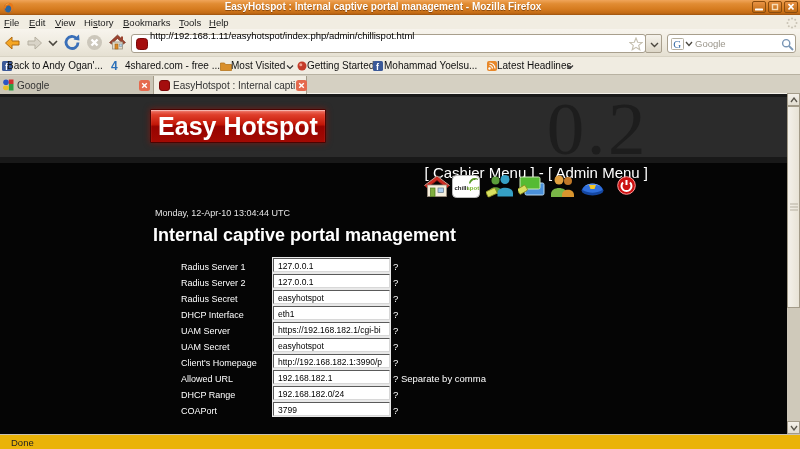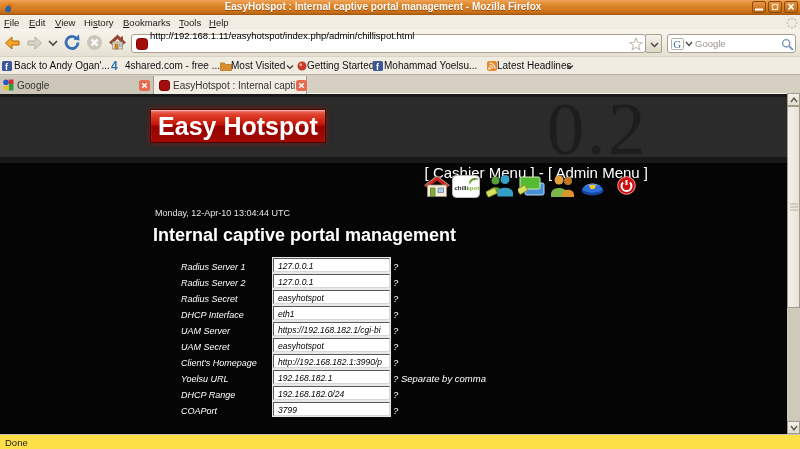--- a/index.html
+++ b/index.html
@@ -49,35 +49,35 @@
     background:linear-gradient(180deg,#ef7b6d 0%,#df3f2b 15%,#c31708 45%,#970300 52%,#a30a03 100%);
     border:1px solid #4a0402; box-shadow:0 0 6px rgba(150,20,10,.7), inset 0 1px 1px rgba(255,255,255,.5);
     color:#fff; font-weight:bold; font-size:25px; text-align:center; line-height:32px; }
   #ver { position:absolute; left:500px; top:-8px; width:148px; color:#1d1d1d; font-family:"Liberation Serif",serif;
     font-size:75px; letter-spacing:2.5px; text-align:right; }
   #menus-line { position:absolute; left:0; top:70px; width:648px; text-align:right; color:#fff; font-size:15px; }
   #icons { position:absolute; left:0; top:80px; width:800px; height:26px; }
   #icons svg { position:absolute; }
   #timestamp { position:absolute; left:155px; top:114px; color:#e6e6e6; font-size:9px; }
   #h1 { position:absolute; left:153px; top:131px; color:#fff; font-size:18px; font-weight:bold; }
-  .frow { position:absolute; left:0; width:716px; height:16px;font-style:italic; }
+  .frow { position:absolute; left:0; width:716px; height:16px; }
   .flabel { position:absolute; left:181px; top:4px; color:#fff; font-size:9px; }
   .finput { position:absolute; left:273px; top:0; width:117px; height:14px; background:#fff;
     border-top:1px solid #5a5a5a; border-left:1px solid #5a5a5a; border-right:1px solid #d8d8d8; border-bottom:1px solid #d8d8d8;
     outline:1px solid #e8e8e8; font-size:8.5px; color:#000; padding:2px 16px 0 4px; white-space:nowrap; overflow:hidden; }
   .fq { position:absolute; left:393px; top:3px; color:#fff; font-size:9.5px; }
 
   
   #scrollbar { left:787px; top:93px; width:13px; height:341px; background:#cfc9ba; }
   .sbtn { position:absolute; left:0; width:13px; height:13px; background:linear-gradient(180deg,#f4f1ea,#e2ddd0); border:1px solid #a39b89; }
   #sb-thumb { position:absolute; left:0; top:13px; width:13px; height:202px; background:linear-gradient(90deg,#f4f1ea,#e8e3d6); border:1px solid #a39b89; }
 
   
-  #statusbar { left:0; top:434px; width:800px; height:15px; background:#fde047; border-top:1px solid #c9c3b3;
-    font-size:9.5px; color:#222; padding:2px 0 0 5px; }
+  #statusbar { left:0; top:434px; width:800px; height:15px; background:#eab308; border-top:1px solid #c9c3b3;
+    font-size:9.5px; color:#222; padding:2px 0 0 11px; }
   u { text-decoration:underline; }
 </style>
 </head>
 <body>
   <div id="titlebar" class="abs"></div>
 
   <svg class="abs" style="left:3px;top:2px;" width="11" height="11" viewBox="0 0 11 11">
     <circle cx="5.5" cy="6" r="4.6" fill="#2a65a0"></circle>
     <path d="M0.9 6.5 C0.6 3.2 3 0.7 5.8 0.7 C8.6 0.7 10.4 2.8 10.4 5.2 C10.4 8.2 8.4 10.2 6.2 10.6 C8 9.2 8.6 7.2 8 5.4 C7.4 3.8 5.8 3.2 4.4 3.8 C3.2 4.3 2.7 5.6 3 6.8 L1.8 6 C1.5 7.8 2.6 9.6 4.4 10.4 C2.6 10 1.2 8.4 0.9 6.5 Z" fill="#e77817"></path>
     <path d="M2.2 3.4 C3 2 4.6 1.2 6 1.3 L5 2.6 C4 2.6 3 3 2.2 3.4 Z" fill="#f2a24a"></path>
@@ -180,21 +180,21 @@
   <svg class="abs" style="left:781px;top:38px;" width="13" height="13" viewBox="0 0 13 13">
     <circle cx="5.2" cy="5.2" r="3.6" fill="none" stroke="#7a96b5" stroke-width="1.4"></circle>
     <path d="M8 8 L12 12" stroke="#7a96b5" stroke-width="1.8"></path>
   </svg>
 
   <div id="bookmarks" class="abs">
     <svg style="position:absolute;left:2px;top:4px;" width="10" height="10" viewBox="0 0 10 10">
       <rect width="10" height="10" rx="1.5" fill="#3b5998"></rect>
       <text x="3" y="9" font-size="9" font-weight="bold" fill="#fff" font-family="Liberation Sans">f</text>
     </svg>
-    <span style="left:14px;text-align:center;">Back to Andy Ogan'...</span>
+    <span style="left:7px;text-align:center;">Back to Andy Ogan'...</span>
     <svg style="position:absolute;left:111px;top:3px;" width="11" height="11" viewBox="0 0 11 11">
       <text x="0" y="10" font-size="12" font-weight="bold" fill="#2a6fb8" font-family="Liberation Sans">4</text>
     </svg>
     <span style="left:125px;">4shared.com - free ...</span>
     <svg style="position:absolute;left:220px;top:4px;" width="12" height="10" viewBox="0 0 12 10">
       <path d="M0.5 2 L0.5 9.5 L11.5 9.5 L11.5 3.5 L5.5 3.5 L4.5 2 Z" fill="#d98f2b" stroke="#b5751d" stroke-width=".8"></path>
     </svg>
     <span style="left:231px;">Most Visited</span>
     <svg style="position:absolute;left:286px;top:8px;" width="8" height="5" viewBox="0 0 8 5">
       <path d="M1 0.5 L4 3.5 L7 0.5" fill="none" stroke="#333" stroke-width="1.2"></path>
@@ -341,21 +341,21 @@
       <span class="flabel">UAM Secret</span>
       <span class="finput">easyhotspot</span>
       <span class="fq">?</span>
     </div>
     <div class="frow" style="top:260px;">
       <span class="flabel">Client's Homepage</span>
       <span class="finput">http://192.168.182.1:3990/p</span>
       <span class="fq">?</span>
     </div>
     <div class="frow" style="top:276px;">
-      <span class="flabel">Yoelsu URL</span>
+      <span class="flabel">Allowed URL</span>
       <span class="finput">192.168.182.1</span>
       <span class="fq">? Separate by comma</span>
     </div>
     <div class="frow" style="top:292px;">
       <span class="flabel">DHCP Range</span>
       <span class="finput">192.168.182.0/24</span>
       <span class="fq">?</span>
     </div>
     <div class="frow" style="top:308px;">
       <span class="flabel">COAPort</span>

